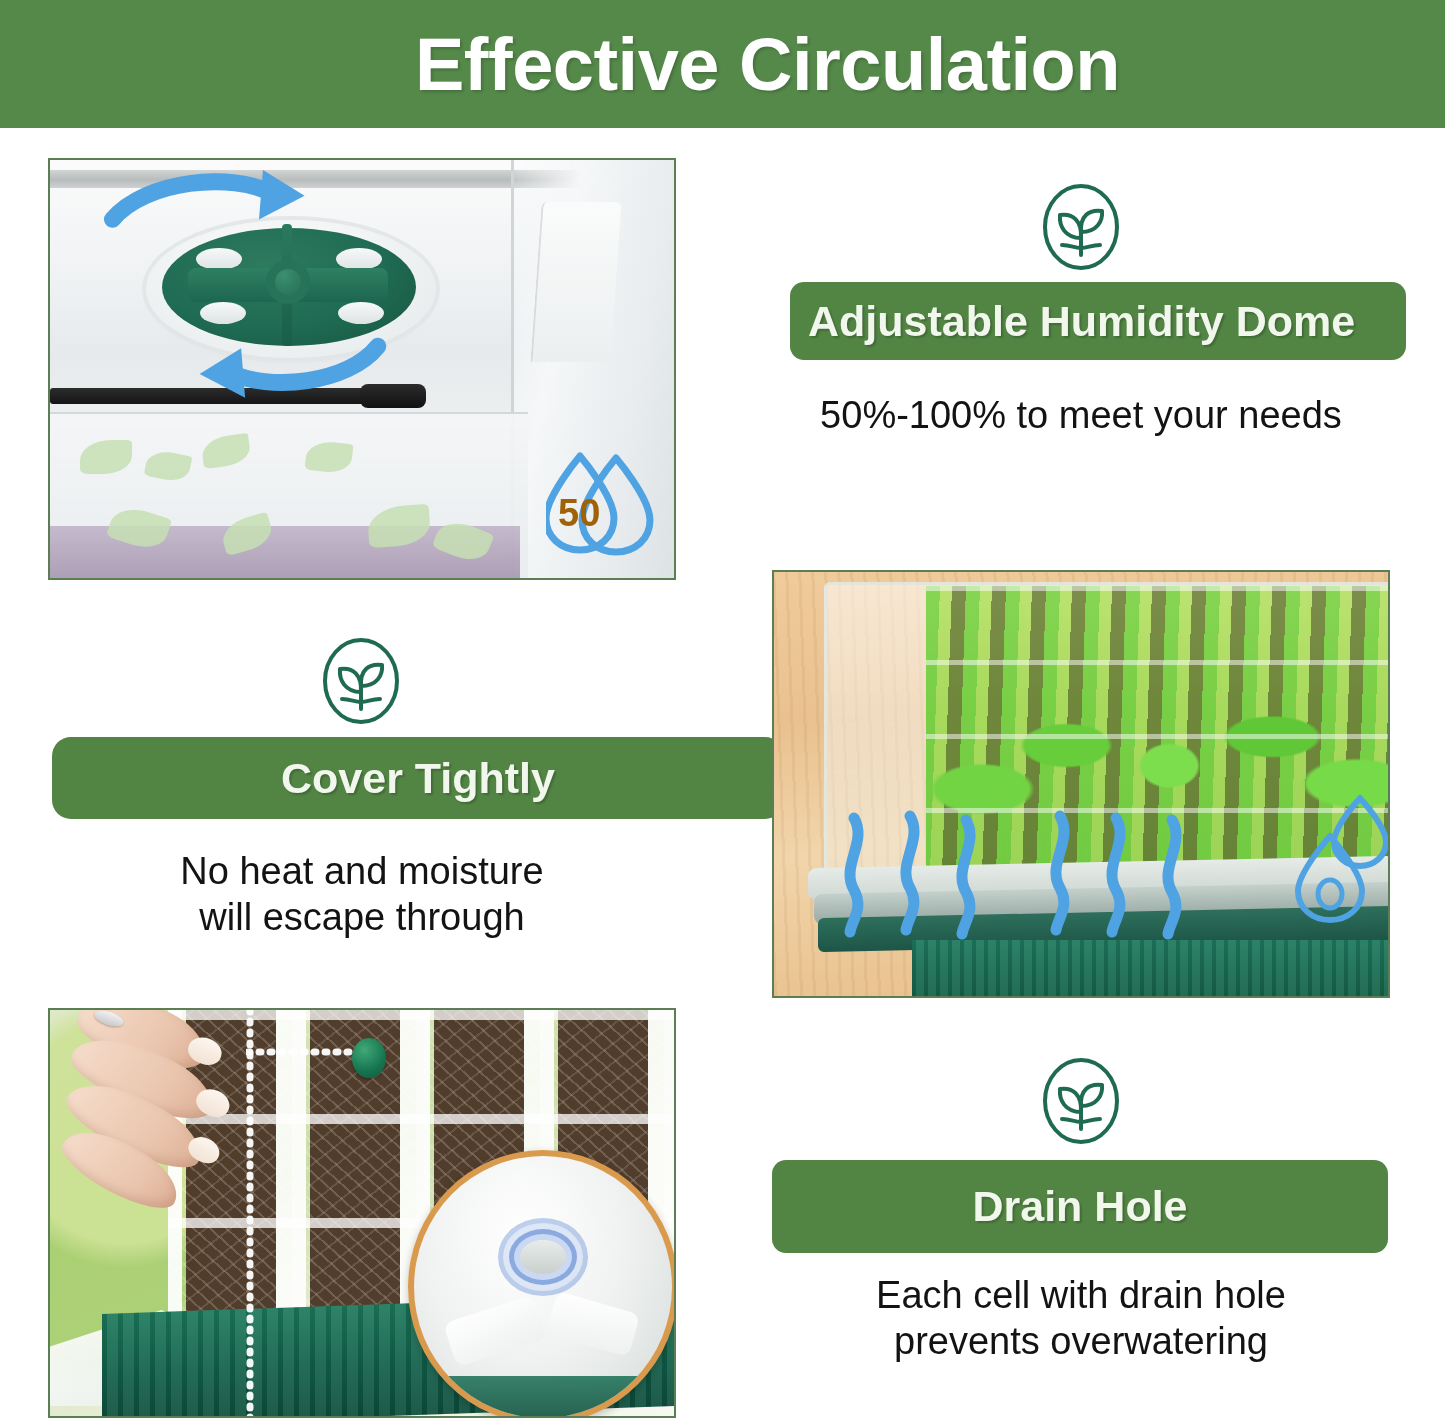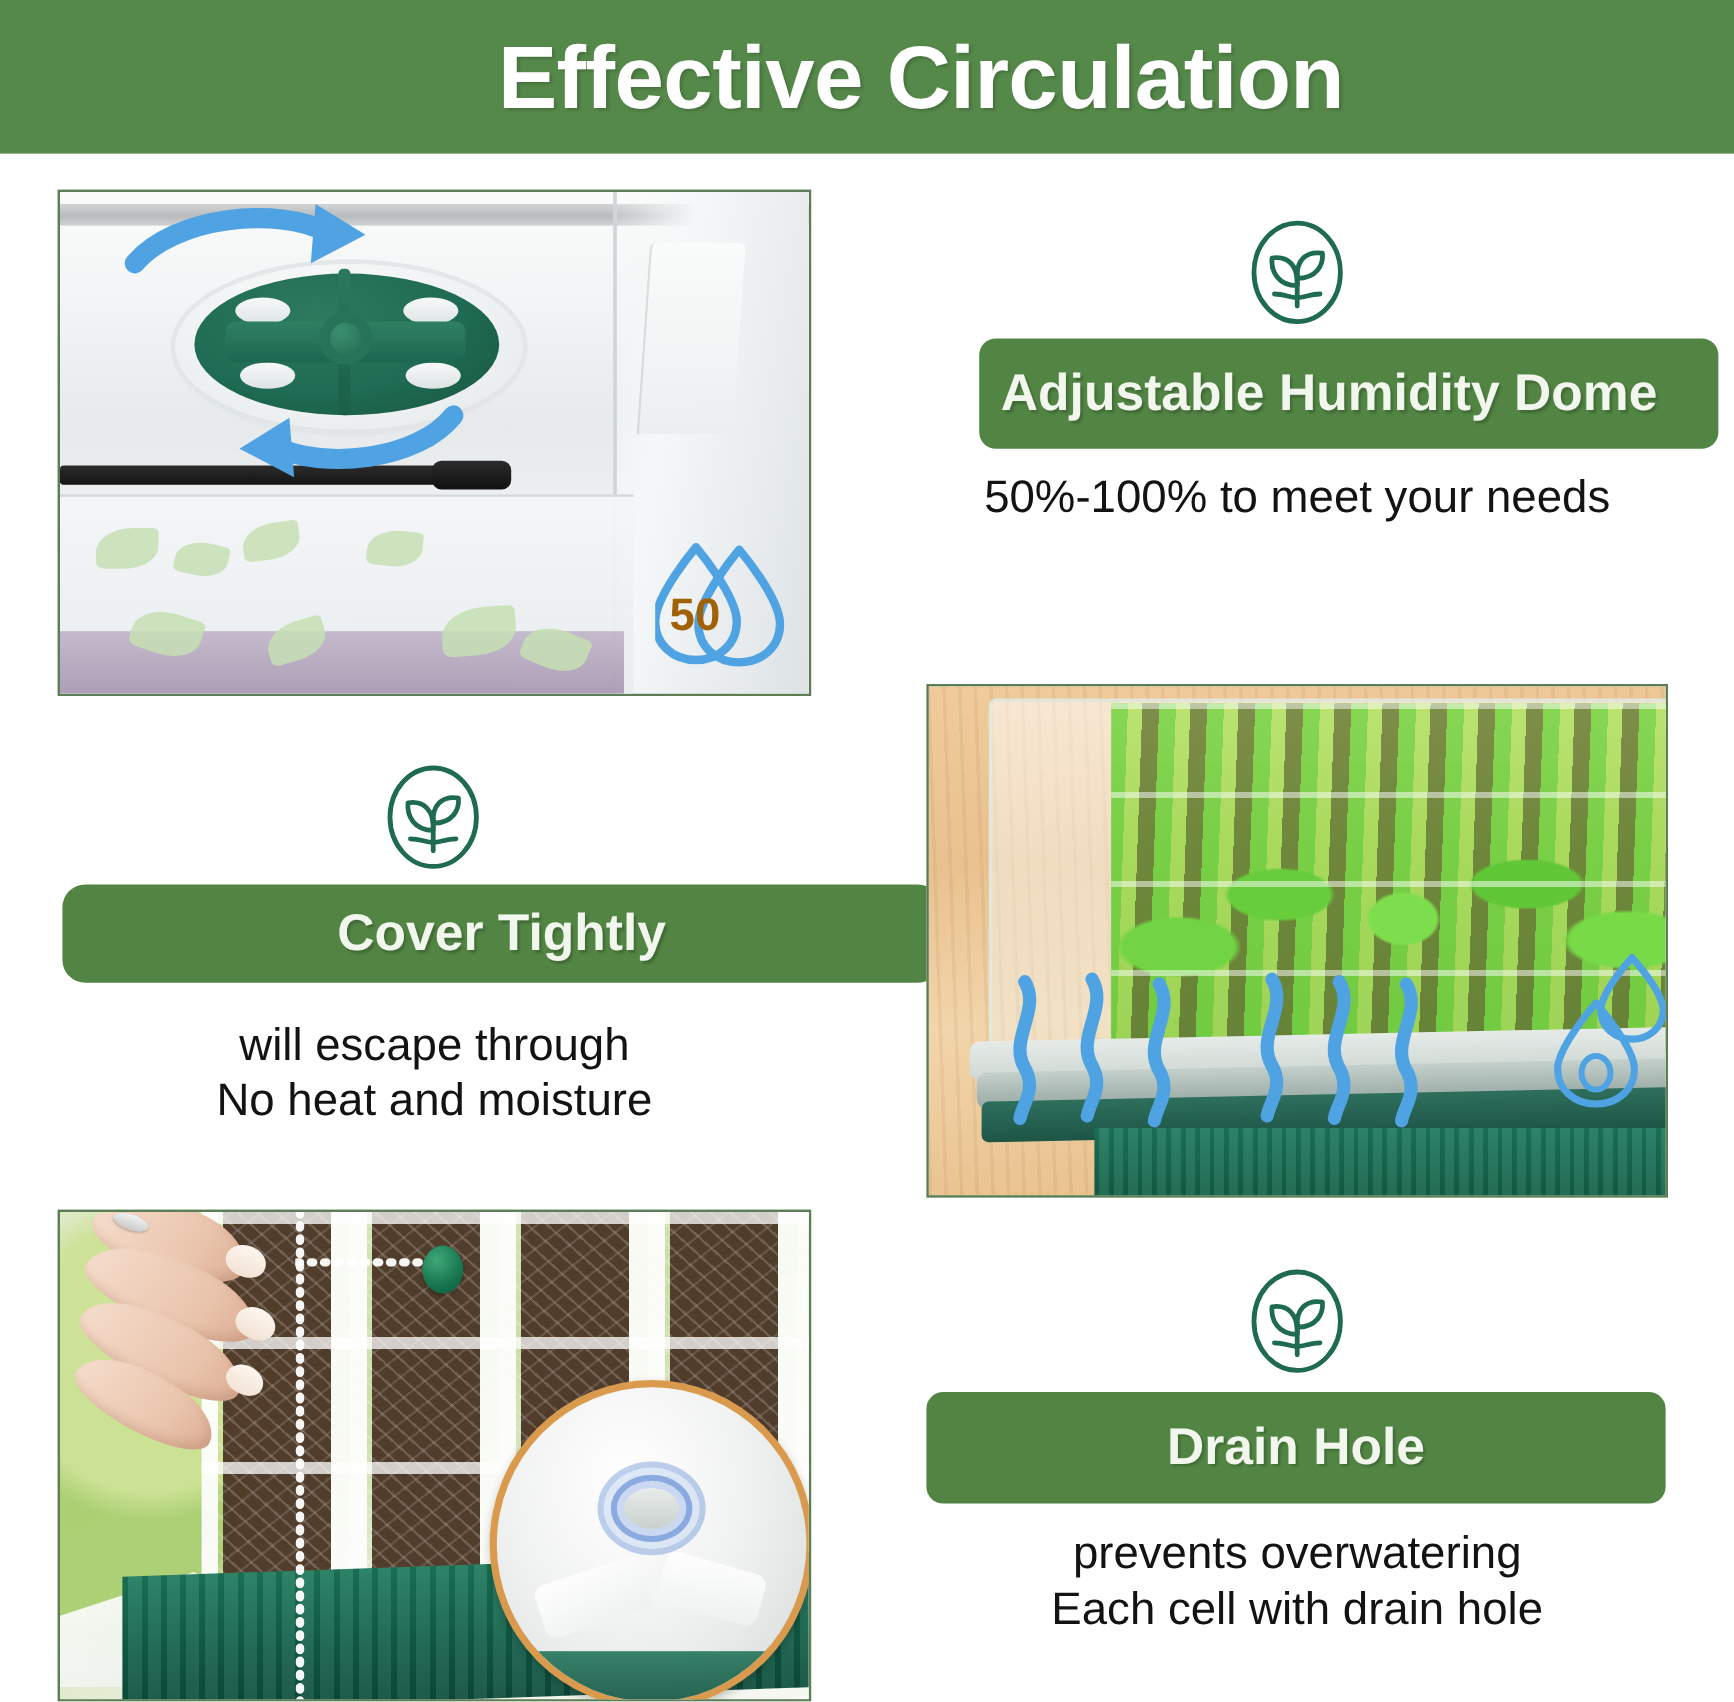--- a/index.html
+++ b/index.html
@@ -394,21 +394,21 @@
 <div class="sprout-icon" style="left:1040px; top:182px;">
   <svg viewBox="0 0 82 90">
     <ellipse cx="41" cy="45" rx="36" ry="41" fill="none" stroke="#1E6B52" stroke-width="4"></ellipse>
     <path d="M41 56 C 25 56, 19 44, 20 33 C 33 31, 42 39, 41 56 Z" fill="none" stroke="#1E6B52" stroke-width="4" stroke-linejoin="round"></path>
     <path d="M41 50 C 57 50, 63 39, 62 29 C 49 27, 40 34, 41 50 Z" fill="none" stroke="#1E6B52" stroke-width="4" stroke-linejoin="round"></path>
     <line x1="41" y1="46" x2="41" y2="73" stroke="#1E6B52" stroke-width="4" stroke-linecap="round"></line>
     <path d="M22 63 C 31 63, 34 66, 41 66 C 48 66, 51 63, 60 63" fill="none" stroke="#1E6B52" stroke-width="4" stroke-linecap="round"></path>
   </svg>
 </div>
 
-<div class="pill left" id="pill-humidity" style="left:816px; top:282px; width:616px; height:92px;">
+<div class="pill left" id="pill-humidity" style="left:790px; top:282px; width:616px; height:78px;">
   <div class="pill-text">Adjustable Humidity Dome</div>
 </div>
 
 <div class="body-copy" style="left:772px; top:392px; width:618px;">
   <div>50%-100% to meet your needs</div>
 </div>
 
 <div class="sprout-icon" style="left:320px; top:636px;">
   <svg viewBox="0 0 82 90">
     <ellipse cx="41" cy="45" rx="36" ry="41" fill="none" stroke="#1E6B52" stroke-width="4"></ellipse>
@@ -417,22 +417,22 @@
     <line x1="41" y1="46" x2="41" y2="73" stroke="#1E6B52" stroke-width="4" stroke-linecap="round"></line>
     <path d="M22 63 C 31 63, 34 66, 41 66 C 48 66, 51 63, 60 63" fill="none" stroke="#1E6B52" stroke-width="4" stroke-linecap="round"></path>
   </svg>
 </div>
 
 <div class="pill center" id="pill-cover" style="left:52px; top:737px; width:732px; height:82px;border-radius:19px;">
   <div class="pill-text">Cover Tightly</div>
 </div>
 
 <div class="body-copy" style="left:52px; top:848px; width:620px;">
+  <div>No heat and moisture</div>
   <div>will escape through</div>
-  <div>No heat and moisture</div>
 </div>
 
 <div class="photo" id="photo-tray">
   <div class="wood-bg"></div>
   <div class="tray-body">
     <div class="dome-clear"></div>
     <div class="foliage"></div>
     <div class="foliage-rows"></div>
     <div class="lid-lip-1"></div>
     <div class="lid-lip-2"></div>
@@ -466,22 +466,22 @@
     <line x1="41" y1="46" x2="41" y2="73" stroke="#1E6B52" stroke-width="4" stroke-linecap="round"></line>
     <path d="M22 63 C 31 63, 34 66, 41 66 C 48 66, 51 63, 60 63" fill="none" stroke="#1E6B52" stroke-width="4" stroke-linecap="round"></path>
   </svg>
 </div>
 
 <div class="pill center" id="pill-drain" style="left:772px; top:1160px; width:616px; height:93px;">
   <div class="pill-text">Drain Hole</div>
 </div>
 
 <div class="body-copy" style="left:772px; top:1272px; width:618px;">
+  <div>Each cell with drain hole</div>
   <div>prevents overwatering</div>
-  <div>Each cell with drain hole</div>
 </div>
 
 <div class="photo" id="photo-cells">
   <div class="garden-blur"></div>
   <div class="cells-grid"></div>
   <div class="cells-rows"></div>
   <div class="cells-soil-tex"></div>
 
   <div class="tray-white-corner"></div>
   <div class="tray-green-edge"></div>

